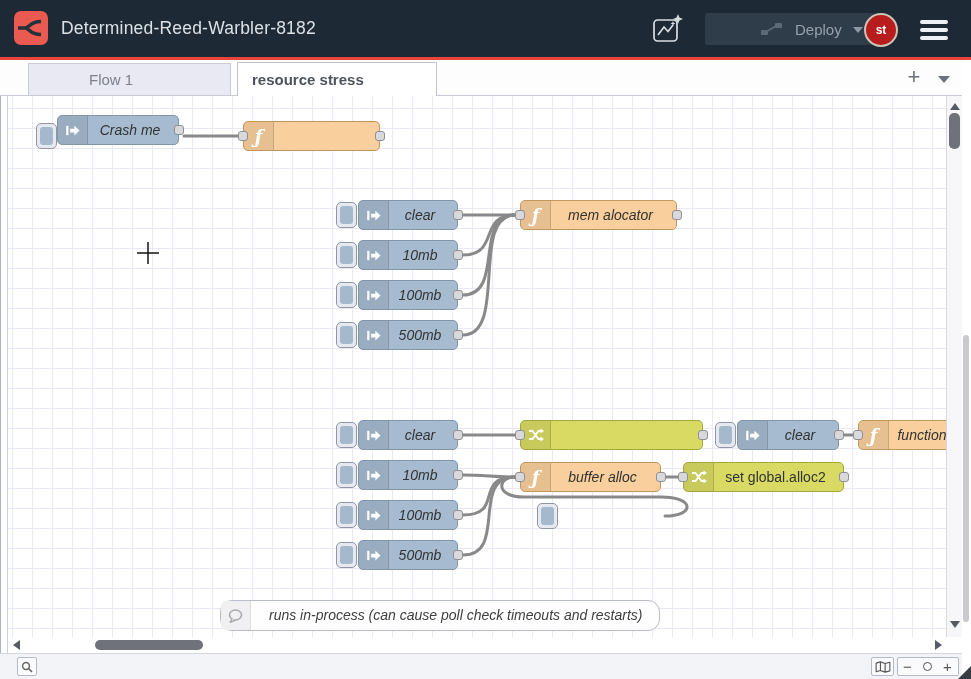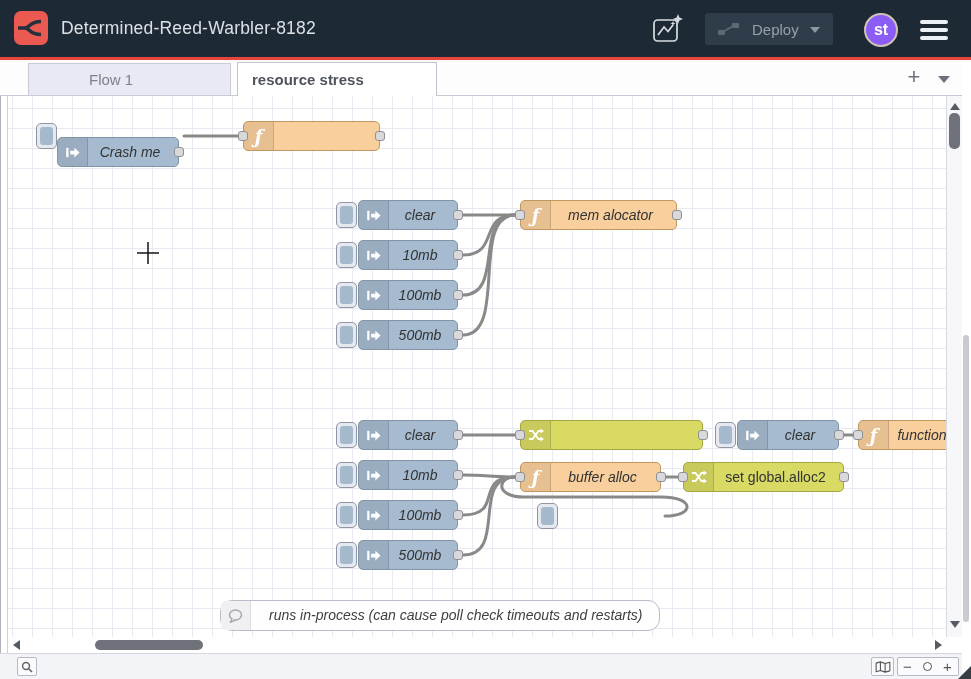--- a/index.html
+++ b/index.html
@@ -3,25 +3,25 @@
 <meta charset="utf-8">
 <style>
   html,body{margin:0;padding:0;background:#fff;}
   #app{position:relative;width:971px;height:679px;overflow:hidden;font-family:"Liberation Sans",sans-serif;background:#fff;}
 
   
   #header{position:absolute;left:0;top:0;width:971px;height:57px;background:#1e2936;border-bottom:3px solid #e8433c;}
   #logo{position:absolute;left:14px;top:11px;width:34px;height:34px;border-radius:7px;background:#ea5a50;}
   #app-title{position:absolute;left:61px;top:0;height:57px;line-height:57px;color:#dbe0e5;font-size:17.5px;letter-spacing:.2px;}
   #ai-btn{position:absolute;left:651px;top:13px;width:34px;height:32px;}
-  #deploy-btn{position:absolute;left:705px;top:13px;width:128px;height:32px;background:#2f3c4a;border-radius:3px;display:flex;align-items:center;}
+  #deploy-btn{position:absolute;left:705px;top:13px;width:128px;height:32px;background:#2f3c4a;border-radius:3px;display:flex;align-items:center;padding-left:43px;}
   #deploy-btn .dep-icon{margin-left:13px;}
   #deploy-btn .dep-label{color:#97a1ab;font-size:15px;margin-left:12px;}
   #deploy-caret{position:absolute;right:13px;top:14px;width:0;height:0;border-left:5px solid transparent;border-right:5px solid transparent;border-top:6px solid #8d98a2;}
-  #avatar{position:absolute;left:864px;top:13px;width:34px;height:34px;border-radius:50%;background:#8b5cf6;border:2px solid #cfc3b6;box-sizing:border-box;color:#fff;font-size:16px;font-weight:bold;text-align:center;line-height:30px;}
+  #avatar{position:absolute;left:864px;top:13px;width:34px;height:34px;border-radius:50%;background:#b91c1c;border:2px solid #cfc3b6;box-sizing:border-box;color:#fff;font-size:12px;font-weight:bold;text-align:center;line-height:30px;}
   #hamburger{position:absolute;left:920px;top:20px;width:28px;}
   #hamburger .bar{width:28px;height:4px;background:#eaf0f5;border-radius:2px;margin-bottom:4px;}
 
   
   #tabbar{position:absolute;left:0;top:60px;width:962px;height:36px;background:#fdfdfd;border-bottom:1px solid #c8cad6;box-sizing:border-box;}
   .tab{position:absolute;box-sizing:border-box;font-size:15px;}
   #tab-flow1{left:28px;top:3px;width:203px;height:33px;background:#e8e9f3;border:1px solid #c9cbd8;color:#7c818d;line-height:31px;padding-left:60px;}
   #tab-active{left:237px;top:2px;width:200px;height:34px;background:#fff;border:1px solid #bfc3cf;border-bottom:none;color:#4e535b;font-weight:bold;line-height:33px;padding-left:14px;z-index:2;}
   #tab-add{position:absolute;left:901px;top:0;width:26px;height:36px;color:#6d727c;font-size:22px;text-align:center;line-height:34px;}
   #tab-menu{position:absolute;left:938px;top:16px;width:0;height:0;border-left:6px solid transparent;border-right:6px solid transparent;border-top:7px solid #6d727c;}
@@ -141,21 +141,21 @@
         <path d="M836,339 L845,339"></path>
       </g>
       <g stroke="#141414" stroke-width="1.5">
         <path d="M129,157 h22 M140,146 v22"></path>
       </g>
     </svg>
 
     <div class="inject-btn" style="left:28px;top:27px">
         <div class="inner"></div>
       </div>
-    <div class="node inject" style="left:49px;top:41px;width:122px">
+    <div class="node inject" style="left:49px;top:19px;width:122px">
       <span class="icon-region">
         <svg width="15" height="15" viewBox="0 0 16 16">
             <path d="M2.5 3 v10" stroke="#fff" stroke-width="2.4"></path>
             <path d="M5.5 6 h4.5 v-3.2 l5.5 5.2 -5.5 5.2 v-3.2 h-4.5 z" fill="#fff"></path>
           </svg>
       </span>
       <span class="label">Crash me</span>
       <span class="port out"></span>
     </div>
 

